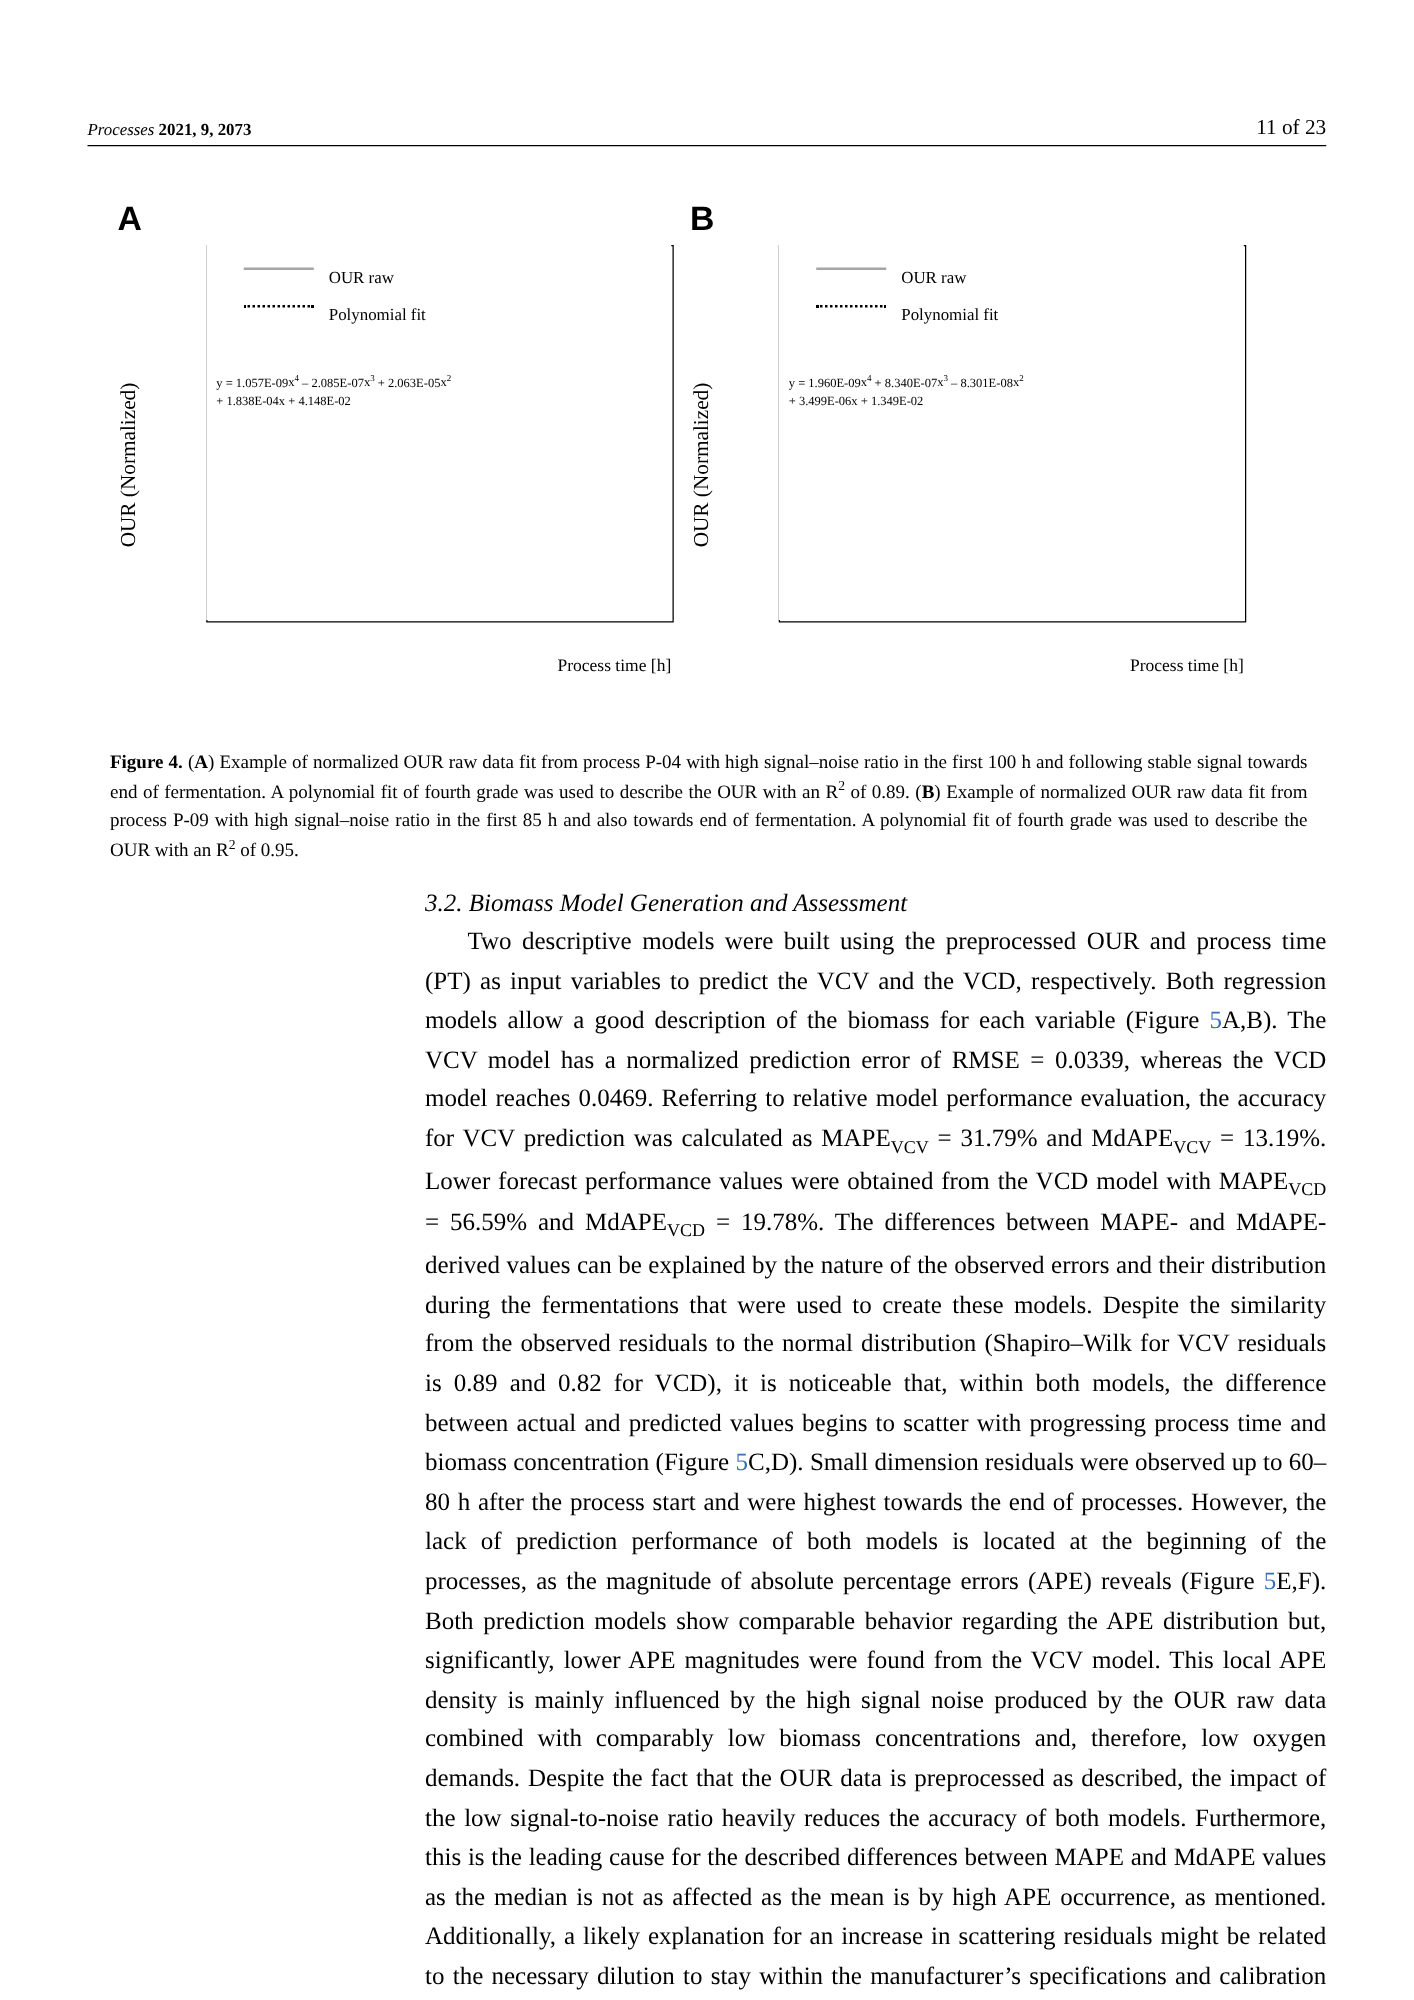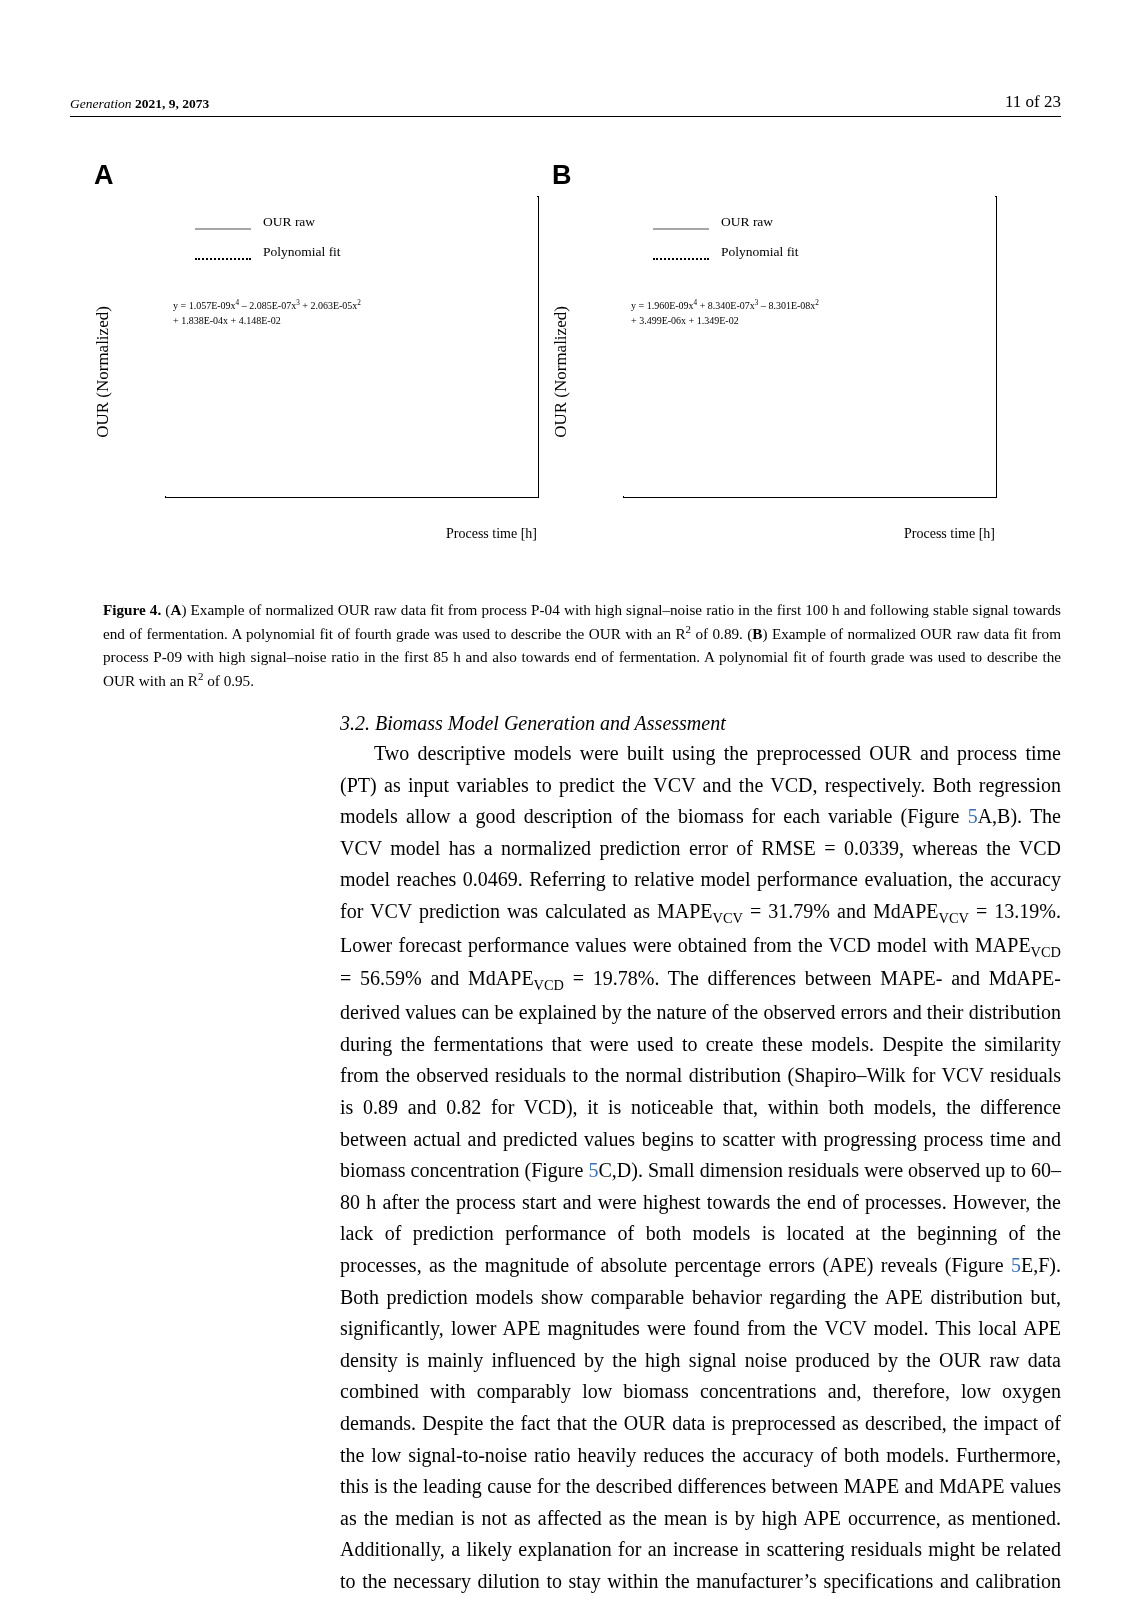--- a/index.html
+++ b/index.html
@@ -67,42 +67,42 @@
     left:70px; width:372px;
     top:336px;
     text-align:right;
     font-size:14px;
   }
   .legend {
     position:absolute;
     left:30px; top:18px;
     font-size:13.5px;
   }
-  .legend-row { display:flex; align-items:flex-end; margin-bottom:14px; }
+  .legend-row { display:flex; align-items:flex-start; margin-bottom:14px; }
   .legend-line {
     width:56px; height:0; border-top:2px solid #a6a6a6; margin-right:12px;
   }
   .legend-dot {
     width:56px; height:0; border-top:2.5px dotted #000; margin-right:12px;
   }
   .equation {
     position:absolute;
     left:18px; top:78px;
     width:336px;
     font-size:10px;
     line-height:1.5;
     text-align:left;
   }
   .equation .l2 { display:block; }
   sup, sub { font-size:0.72em; }
 
   
   .caption {
     position:absolute;
-    left:103px; top:598px; width:958px;
+    left:88px; top:598px; width:958px;
     font-size:15.2px;
     line-height:1.52;
     text-align:justify;
   }
   .caption b { font-weight:bold; }
 
   
   .section-head {
     position:absolute;
     left:340px; top:712px;
@@ -118,21 +118,21 @@
   .body-text p { margin:0; text-indent:34px; }
   .link { color:#3a6fb5; }
 </style>
 </head>
 <body>
 
 <div class="page">
 
   <div class="header">
     <div class="left">
-      <span>Generation</span>
+      <span>Processes</span>
       <b>2021, 9, 2073</b>
     </div>
     <div class="right">11 of 23</div>
   </div>
   <div class="header-rule"></div>
 
   <div class="figure-area">
 
     <div class="panel-label" style="left:24px; top:0;">A</div>
     <div class="panel-label" style="left:482px; top:0;">B</div>

